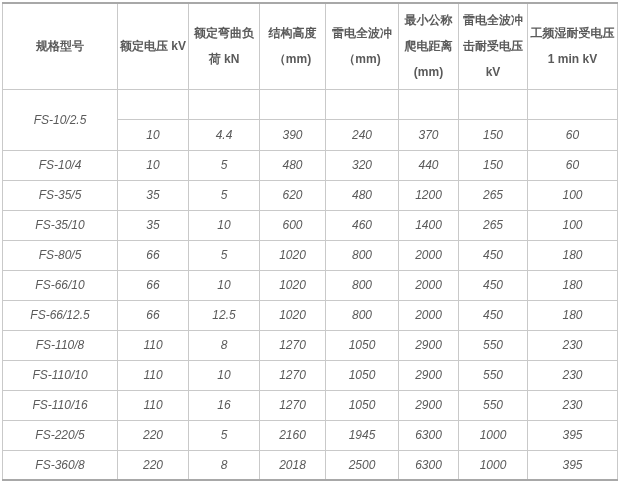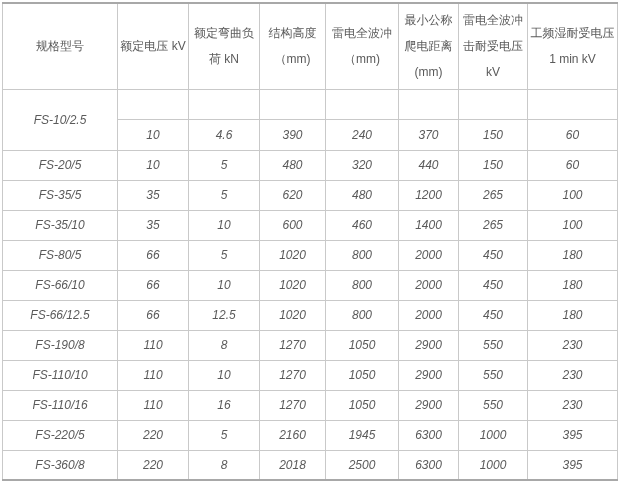--- a/index.html
+++ b/index.html
@@ -31,21 +31,21 @@
     color: #5a5a5a;
     font-size: 12px;
     font-weight: normal;
     text-align: center;
     vertical-align: middle;
     padding: 0 2px;
     overflow: hidden;
     white-space: nowrap;
   }
   thead tr.header-row { height: 86px; }
-  th .hl { line-height: 26px; }
+  th .hl { line-height: 26px; font-weight: bold; }
   tbody tr { height: 30px; font-style: italic; }
   tbody tr.subrow-empty { height: 30px; }
   tbody tr.subrow-values { height: 31px; }
 </style>
 </head>
 <body>
 
 <div class="page">
   <table class="spec">
     <colgroup>
@@ -100,29 +100,29 @@
           <td></td>
           <td></td>
           <td></td>
           <td></td>
           <td></td>
           <td></td>
           <td></td>
         </tr>
         <tr class="subrow-values">
           <td>10</td>
-          <td>4.6</td>
+          <td>4.4</td>
           <td>390</td>
           <td>240</td>
           <td>370</td>
           <td>150</td>
           <td>60</td>
         </tr>
         <tr>
-          <td>FS-20/5</td>
+          <td>FS-10/4</td>
           <td>10</td>
           <td>5</td>
           <td>480</td>
           <td>320</td>
           <td>440</td>
           <td>150</td>
           <td>60</td>
         </tr>
         <tr>
           <td>FS-35/5</td>
@@ -168,21 +168,21 @@
           <td>FS-66/12.5</td>
           <td>66</td>
           <td>12.5</td>
           <td>1020</td>
           <td>800</td>
           <td>2000</td>
           <td>450</td>
           <td>180</td>
         </tr>
         <tr>
-          <td>FS-190/8</td>
+          <td>FS-110/8</td>
           <td>110</td>
           <td>8</td>
           <td>1270</td>
           <td>1050</td>
           <td>2900</td>
           <td>550</td>
           <td>230</td>
         </tr>
         <tr>
           <td>FS-110/10</td>

